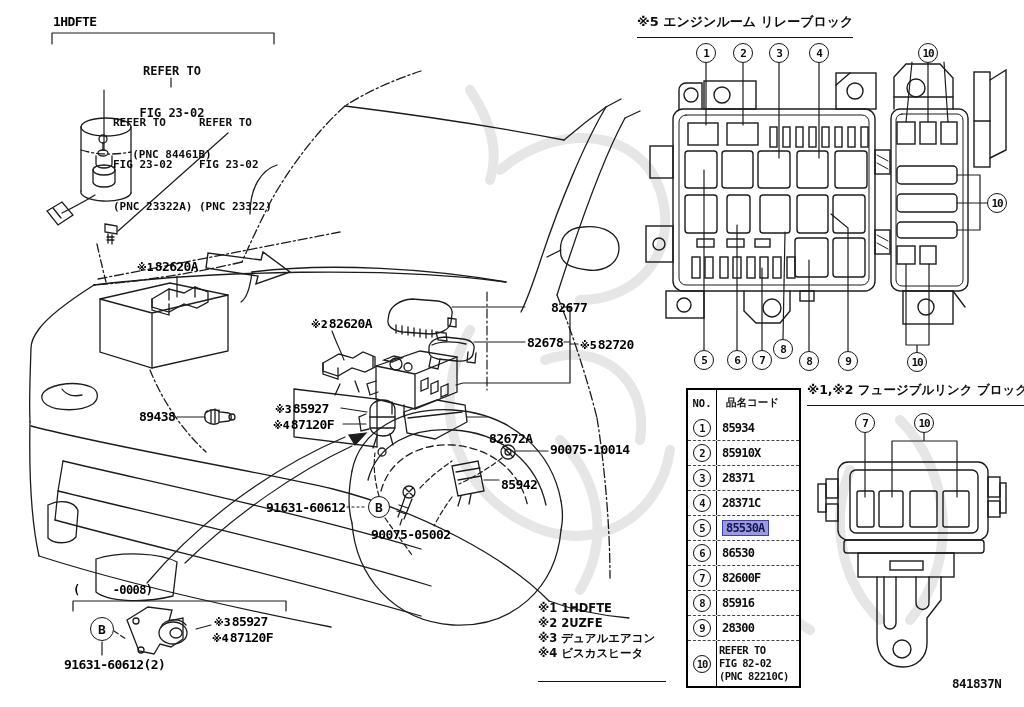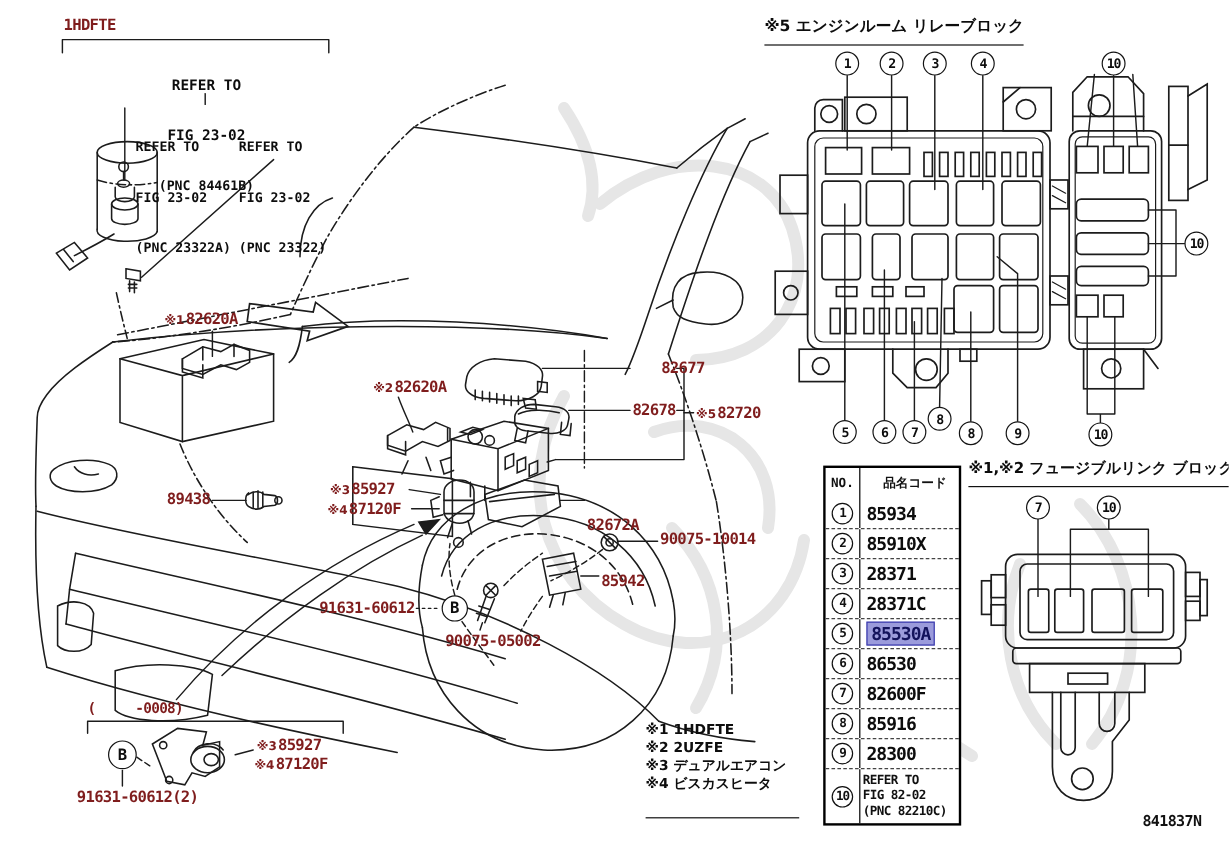--- a/index.html
+++ b/index.html
@@ -1,20 +1,20 @@
 <!DOCTYPE html>
 <html><head>
 <meta charset="utf-8">
 <style>
   html,body{margin:0;padding:0;background:#fff;}
   .page{position:relative;width:1024px;height:707px;background:#ffffff;overflow:hidden;
         font-family:"DejaVu Sans","Liberation Sans",sans-serif;color:#111;}
   svg{position:absolute;left:0;top:0;}
   .lbl{position:absolute;white-space:pre;font-family:"DejaVu Sans Mono","Liberation Mono",monospace;
-       font-weight:bold;font-size:13px;letter-spacing:-0.6px;color:#7f1d1d;line-height:15px;}
+       font-weight:bold;font-size:13px;letter-spacing:-0.6px;color:#000000;line-height:15px;}
   .lbl .pfx{font-size:10px;letter-spacing:0;margin-right:1px;font-family:"DejaVu Sans","Liberation Sans",sans-serif;}
   .refblk{position:absolute;font-family:"DejaVu Sans Mono","Liberation Mono",monospace;
           font-weight:bold;color:#0d0d0d;line-height:14px;white-space:pre;}
   .refblk .s1{font-size:12px;display:block;}
   .refblk .s2{font-size:11px;display:block;}
   .ctr{text-align:center;}
   .callout{position:absolute;width:20px;height:20px;border:1.6px solid #141414;border-radius:50%;
            background:#fff;box-sizing:border-box;display:flex;align-items:center;justify-content:center;
            font-family:"DejaVu Sans Mono","Liberation Mono",monospace;font-weight:bold;font-size:11px;
            letter-spacing:-1px;color:#0d0d0d;}
@@ -31,25 +31,25 @@
   
   .ptable{position:absolute;left:686px;top:388px;width:115px;border:2px solid #000;background:#fff;box-sizing:border-box;}
   .trow{display:flex;height:25px;border-top:1.5px dashed #444;align-items:center;box-sizing:border-box;}
   .trow.first{border-top:none;}
   .trow.tall{height:46px;}
   .thead{display:flex;height:25px;align-items:center;box-sizing:border-box;}
   .c1{width:29px;flex:0 0 29px;border-right:1.5px solid #000;align-self:stretch;display:flex;
       align-items:center;justify-content:center;box-sizing:border-box;}
   .c2{flex:1;padding-left:5px;}
   .hno{font-size:10.5px;font-weight:bold;font-family:"DejaVu Sans Mono",monospace;}
-  .hjp{font-size:10.5px;font-weight:bold;padding-left:9px;letter-spacing:0;text-align:center;}
+  .hjp{font-size:10.5px;font-weight:bold;padding-left:9px;letter-spacing:0;}
   .cnum{width:18px;height:18px;border:1.4px solid #111;border-radius:50%;display:flex;align-items:center;
         justify-content:center;font-family:"DejaVu Sans Mono",monospace;font-weight:bold;font-size:10.5px;
         letter-spacing:-1px;box-sizing:border-box;background:#fff;}
-  .code{font-family:"DejaVu Sans Mono","Liberation Mono",monospace;font-weight:bold;font-size:15px;
+  .code{font-family:"DejaVu Sans Mono","Liberation Mono",monospace;font-weight:bold;font-size:12px;
         letter-spacing:-0.8px;color:#0d0d0d;}
   .code .hl{background:#9b9bdb;border:1.6px solid #3d3dae;padding:0 3px;color:#13135c;}
   .refcell{font-family:"DejaVu Sans Mono",monospace;font-weight:bold;font-size:10.5px;line-height:13px;
            letter-spacing:-0.5px;padding-left:2px;}
 </style>
 </head>
 <body>
 
 <div class="page">
 

